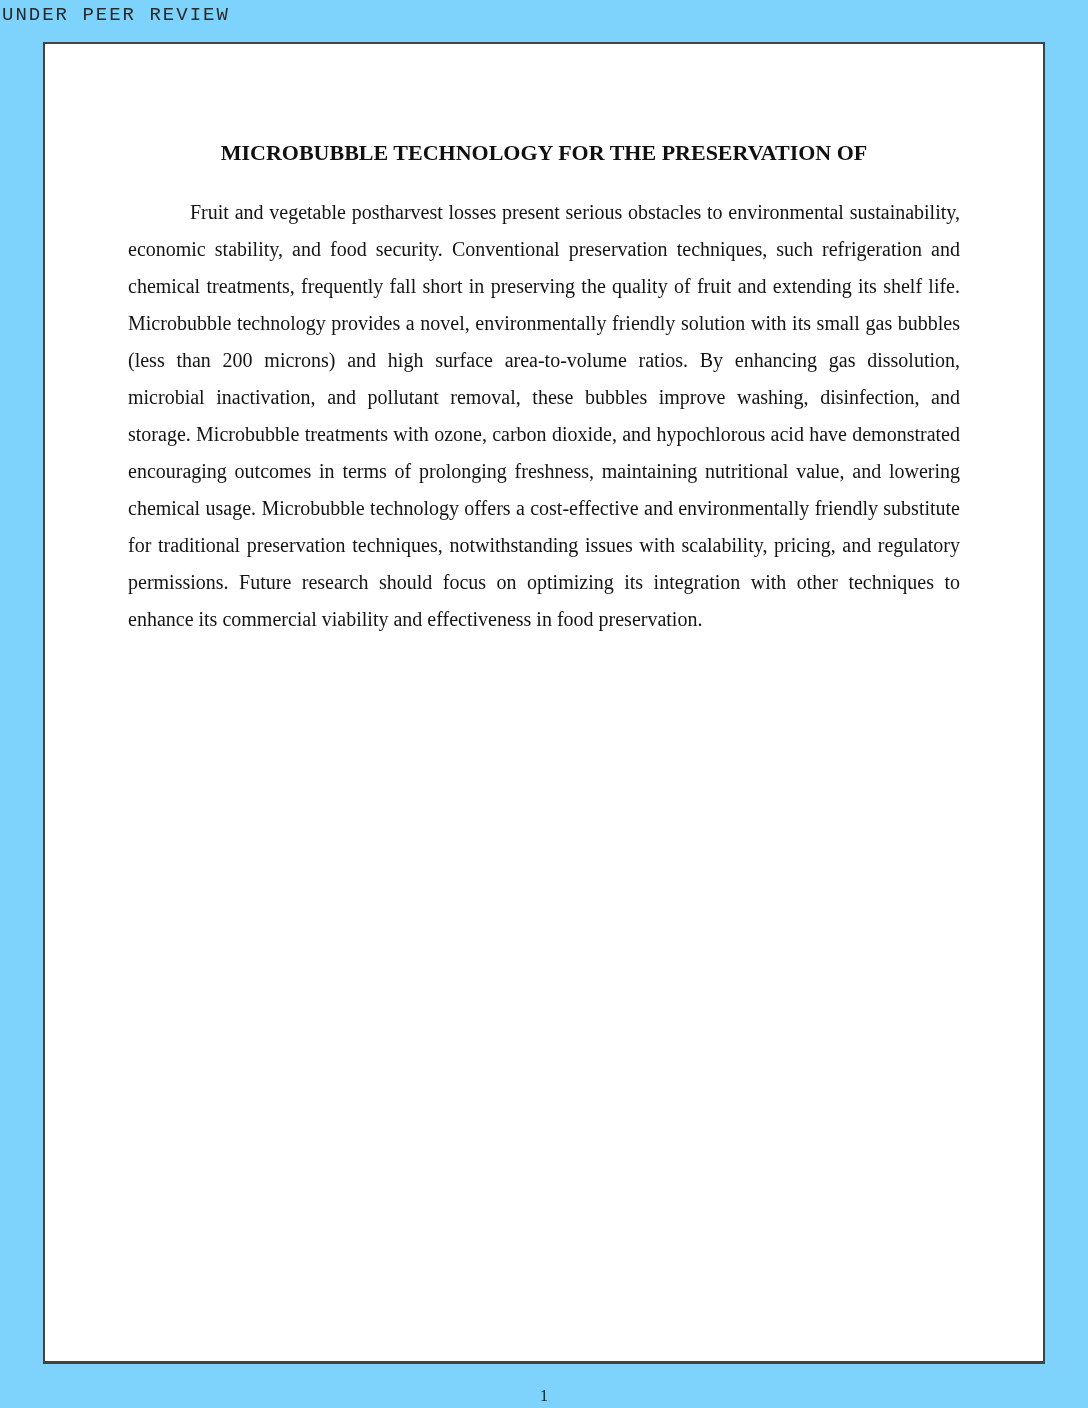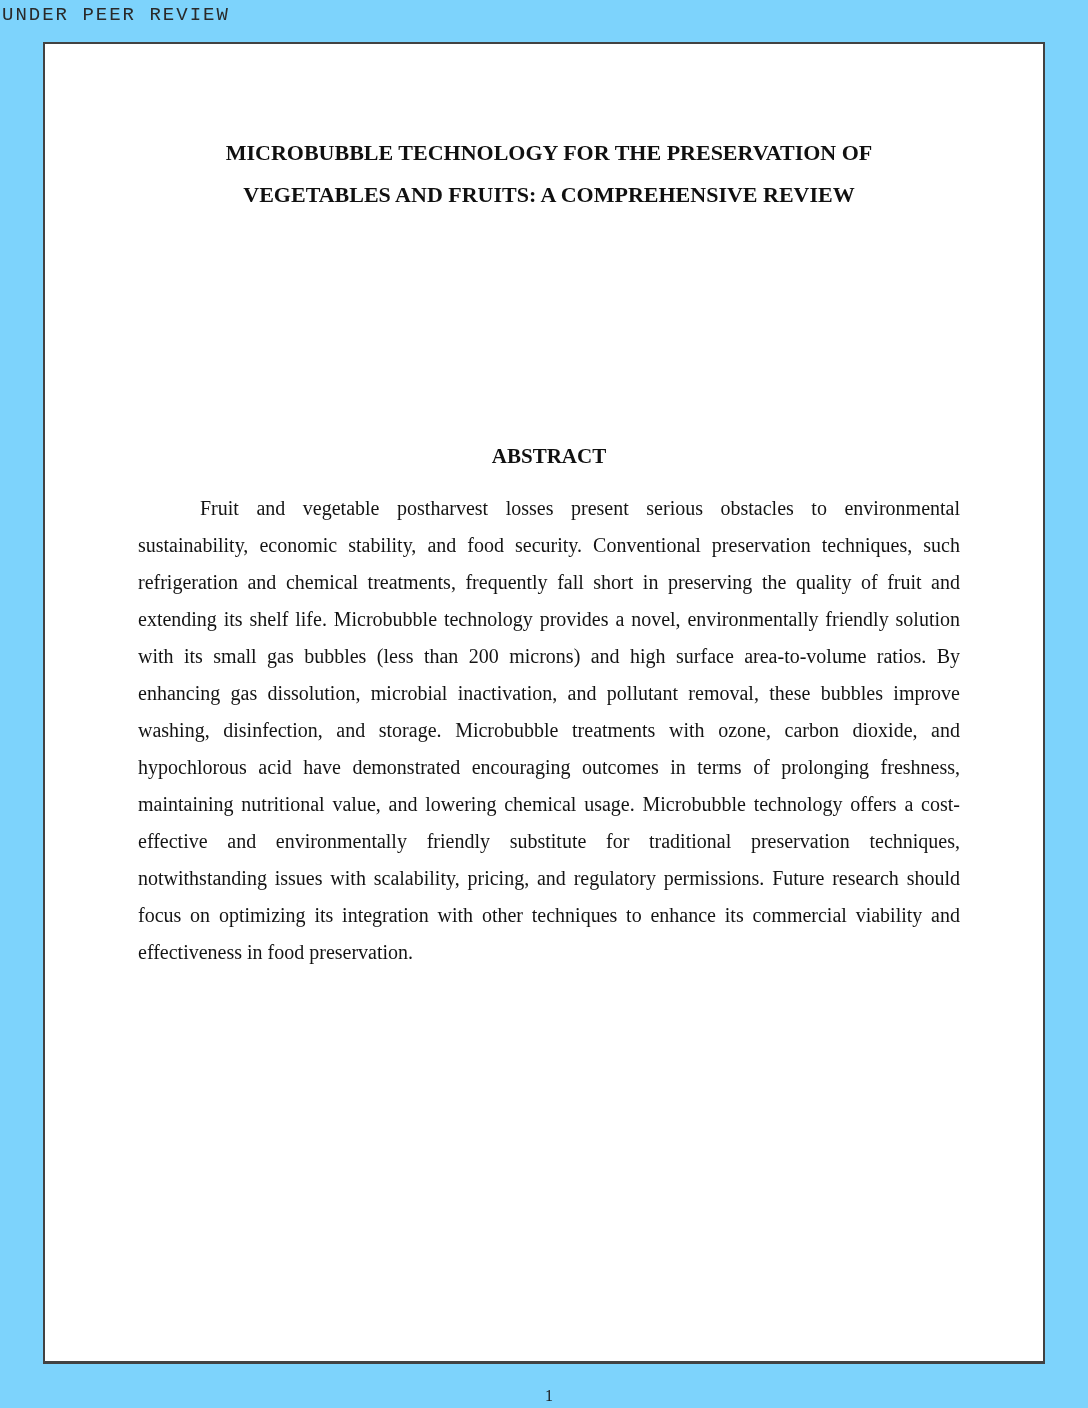--- a/index.html
+++ b/index.html
@@ -27,21 +27,20 @@
   }
   .frame {
     position: absolute;
     left: 43px;
     top: 42px;
     width: 1002px;
     height: 1322px;
     border: 2px solid #424242;
     border-bottom-width: 3px;
     background: #ffffff;
-    padding-left: 10px;
   }
   .content {
     position: relative;
     height: 100%;
     padding: 0 83px;
     color: #121212;
   }
   .title {
     margin-top: 88px;
     text-align: center;
@@ -98,24 +97,22 @@
 
 <div class="page">
 
   <div class="watermark">UNDER PEER REVIEW</div>
 
   <div class="frame">
     <div class="content">
 
       <div class="title">
         <div>MICROBUBBLE TECHNOLOGY FOR THE PRESERVATION OF</div>
-        <div>VEGETABLES AND FRUITS: A COMPREHENSIVE REVIEW</div>
       </div>
 
-      <div class="abstract-heading">ABSTRACT</div>
 
       <p class="abstract-body">Fruit and vegetable postharvest losses present serious obstacles to environmental sustainability, economic stability, and food security. Conventional preservation techniques, such refrigeration and chemical treatments, frequently fall short in preserving the quality of fruit and extending its shelf life. Microbubble technology provides a novel, environmentally friendly solution with its small gas bubbles (less than 200 microns) and high surface area-to-volume ratios. By enhancing gas dissolution, microbial inactivation, and pollutant removal, these bubbles improve washing, disinfection, and storage. Microbubble treatments with ozone, carbon dioxide, and hypochlorous acid have demonstrated encouraging outcomes in terms of prolonging freshness, maintaining nutritional value, and lowering chemical usage. Microbubble technology offers a cost-effective and environmentally friendly substitute for traditional preservation techniques, notwithstanding issues with scalability, pricing, and regulatory permissions. Future research should focus on optimizing its integration with other techniques to enhance its commercial viability and effectiveness in food preservation.</p>
 
 
       <div class="page-number">1</div>
 
     </div>
   </div>
 </div>
 

